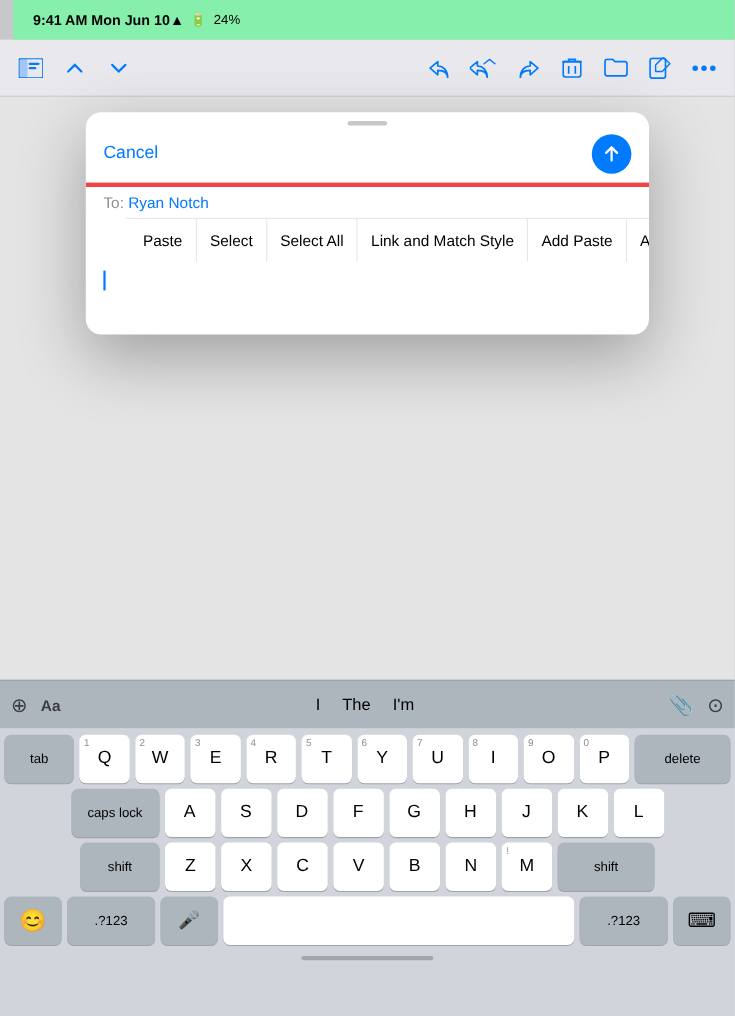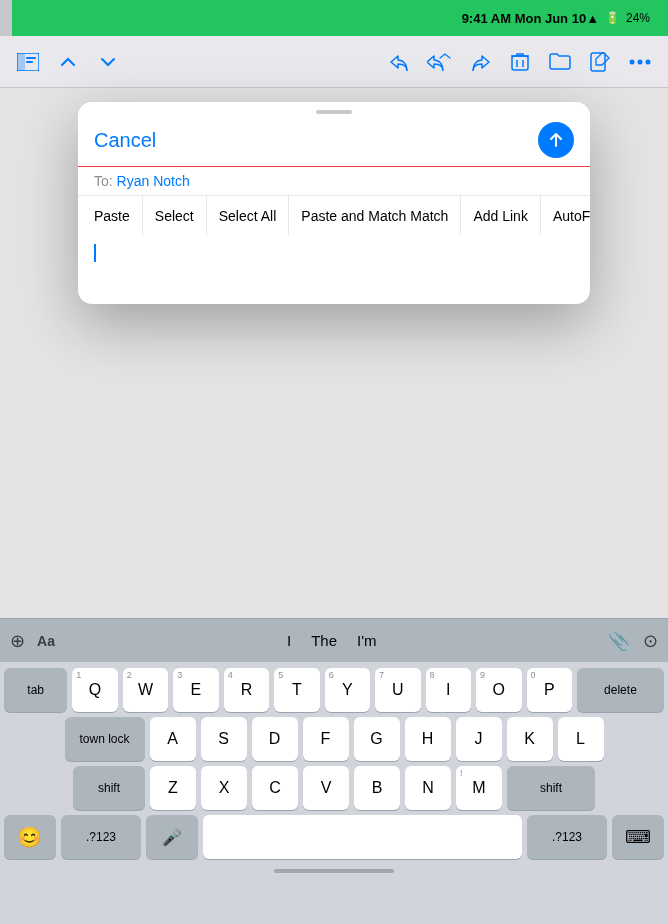--- a/index.html
+++ b/index.html
@@ -10,24 +10,24 @@
       font-family: -apple-system, 'SF Pro Text', 'Helvetica Neue', sans-serif;
       overflow: hidden;
       position: relative;
     }
 
     
     .status-bar {
       position: absolute;
       top: 0; left: 12px; right: 0;
       height: 36px;
-      background: #22c55e;
-      display: flex;
-      align-items: center;
-      justify-content: flex-end;
+      background: #86efac;
+      display: flex;
+      align-items: center;
+      justify-content: flex-start;
       padding: 0 18px;
       z-index: 100;
     }
     .status-time {
       font-size: 13px;
       font-weight: 600;
       color: #000;
     }
     .status-right {
       display: flex;
@@ -100,21 +100,21 @@
     }
 
     .modal-header {
       display: flex;
       align-items: center;
       justify-content: space-between;
       padding: 4px 16px 8px;
     }
 
     .cancel-btn {
-      font-size: 20px;
+      font-size: 16px;
       color: #007aff;
       cursor: pointer;
       background: none;
       border: none;
     }
 
     .send-btn {
       width: 36px;
       height: 36px;
       background: #007aff;
@@ -130,41 +130,42 @@
       padding: 0 16px 10px;
     }
     .mail-subject h2 {
       font-size: 22px;
       font-weight: 700;
       color: #000;
     }
 
     .mail-field {
       padding: 6px 16px;
-      border-top: 1px solid #ef4444;
+      border-top: 4px solid #ef4444;
       font-size: 14px;
       color: #8e8e93;
     }
     .mail-field span.field-value {
       color: #007aff;
     }
     .mail-field span.field-label {
       color: #8e8e93;
     }
 
     
     .context-menu {
       border-top: 1px solid #e5e5ea;
       background: #fff;
       display: flex;
       align-items: center;
       padding: 0 4px;
       height: 40px;
       border-radius: 0;
       overflow: hidden;
+      margin-left: 36px;
     }
     .context-btn {
       padding: 6px 12px;
       font-size: 14px;
       color: #000;
       cursor: pointer;
       white-space: nowrap;
       border-right: 1px solid #e5e5ea;
       height: 100%;
       display: flex;
@@ -413,22 +414,22 @@
 
   <div class="mail-field">
     <span class="field-label">To:</span>&nbsp;<span class="field-value">Ryan Notch</span>
   </div>
 
 
   <div class="context-menu">
     <button class="context-btn">Paste</button>
     <button class="context-btn">Select</button>
     <button class="context-btn">Select All</button>
-    <button class="context-btn">Paste and Match Match</button>
-    <button class="context-btn">Add Link</button>
+    <button class="context-btn">Link and Match Style</button>
+    <button class="context-btn">Add Paste</button>
     <button class="context-btn">AutoFill</button>
 
   </div>
 
   <div class="mail-body">
     <div><span class="cursor-line"></span></div>
 
   </div>
 </div>
 
@@ -461,21 +462,21 @@
       <div class="key key-letter"><span class="key-number">5</span>T</div>
       <div class="key key-letter"><span class="key-number">6</span>Y</div>
       <div class="key key-letter"><span class="key-number">7</span>U</div>
       <div class="key key-letter"><span class="key-number">8</span>I</div>
       <div class="key key-letter"><span class="key-number">9</span>O</div>
       <div class="key key-letter"><span class="key-number">0</span>P</div>
       <div class="key key-special key-delete">delete</div>
     </div>
 
     <div class="kb-row">
-      <div class="key key-special key-capslock">town lock</div>
+      <div class="key key-special key-capslock">caps lock</div>
       <div class="key key-letter">A</div>
       <div class="key key-letter">S</div>
       <div class="key key-letter">D</div>
       <div class="key key-letter">F</div>
       <div class="key key-letter">G</div>
       <div class="key key-letter">H</div>
       <div class="key key-letter">J</div>
       <div class="key key-letter">K</div>
       <div class="key key-letter">L</div>
     </div>

